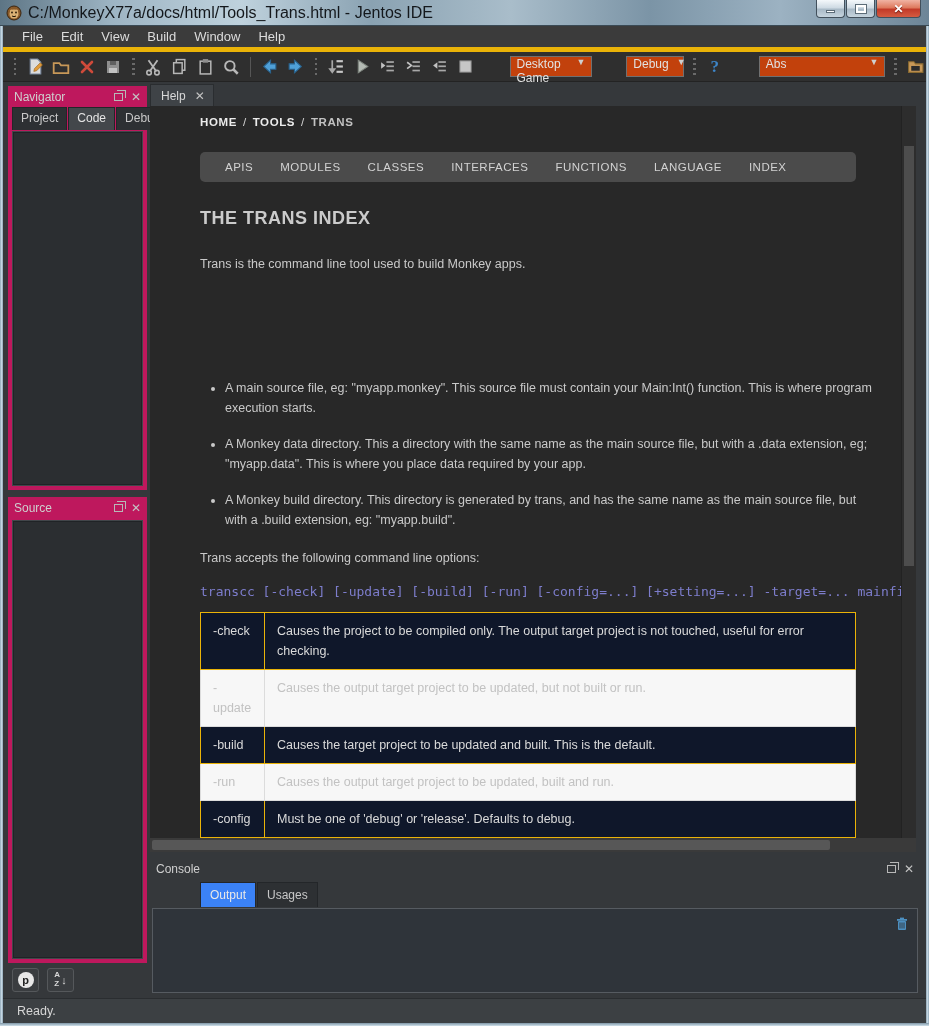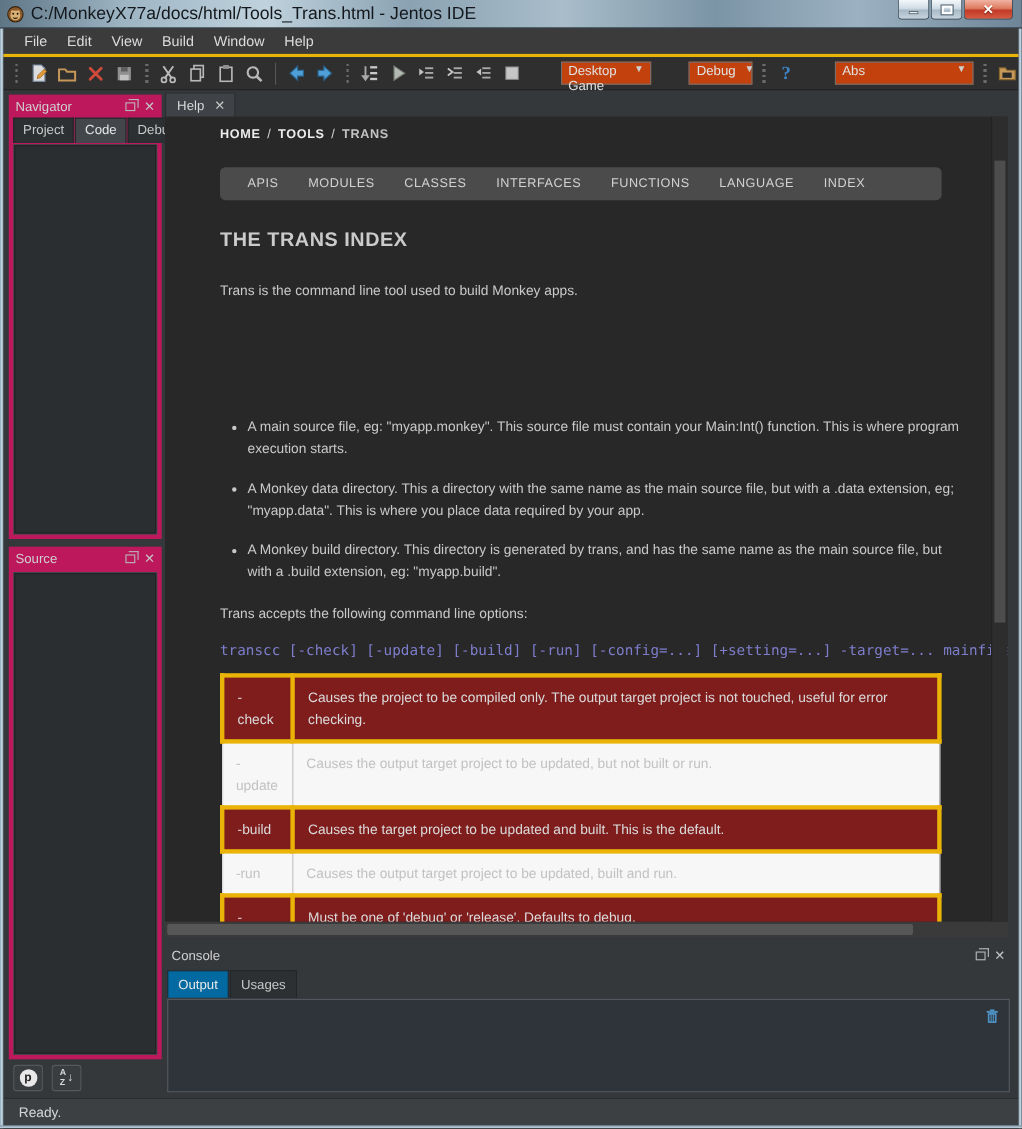--- a/index.html
+++ b/index.html
@@ -24,21 +24,21 @@
     display:flex; align-items:center; justify-content:center; margin-left:1px;
     background:linear-gradient(180deg,#f4f8fb,#cfdbe4 45%,#a9bac7 55%,#c6d4de); }
   .wbtn.min,.wbtn.max { width:29px; }
   .wbtn.close { width:45px; background:linear-gradient(180deg,#f0b3a3,#de7a5e 45%,#c23a28 55%,#d55b41); }
   .glyph-min { width:9px; height:3px; background:#fff; border:1px solid #5c6c78; margin-top:6px; }
   .glyph-max { width:10px; height:8px; border:2px solid #fff; outline:1px solid #5c6c78; background:transparent; }
   .glyph-x { color:#fff; font-size:12px; font-weight:bold; text-shadow:0 1px 1px #6a1408; }
 
   
   .menubar { position:absolute; left:3px; right:3px; top:26px; height:26px; background:#3b3b3b;
-    border-bottom:3px solid #eab308; display:flex; align-items:flex-start; padding-left:10px; }
+    border-bottom:5px solid #eab308; display:flex; align-items:center; padding-left:10px; }
   .menu-item { color:#dcdcdc; font-size:13px; padding:4px 9px; }
 
   
   .toolbar { position:absolute; left:3px; right:3px; top:52px; height:30px; background:#2f2f2f;
     border-bottom:1px solid #232323; display:flex; align-items:center; padding-left:8px; gap:6px; }
   .tbtn { width:24px; height:24px; display:flex; align-items:center; justify-content:center; }
   .grip { width:3px; height:18px; background-image:repeating-linear-gradient(#6a6a6a 0 2px, transparent 2px 5px); margin:0 3px; }
   .vsep { width:1px; height:20px; background:#565656; margin:0 3px; }
   .dd { height:21px; background:#c2410c; border:1px solid #707070; color:#e2e2e2; font-size:12px;
     display:flex; align-items:flex-start; padding:0 6px; gap:8px; justify-content:space-between;margin-left:28px; }
@@ -70,33 +70,33 @@
   .h1 { position:absolute; left:50px; top:102px; font-size:18px; font-weight:bold; letter-spacing:.5px; color:#cbcbcb; }
   .para { position:absolute; left:50px; width:700px; font-size:12.5px; color:#c9c9c9; line-height:20px; }
   .lnk { color:#e08a2a; }
   .bullets { position:absolute; left:75px; top:272px; width:652px; }
   .bullets li { font-size:12.5px; color:#c9c9c9; line-height:20px; margin-bottom:16px; }
   .codeline { position:absolute; left:50px; top:478px; font-family:"DejaVu Sans Mono","Liberation Mono",monospace;
     font-size:13px; color:#7d7dcc; white-space:nowrap; }
   .opt-table { position:absolute; left:50px; top:506px; width:656px; border-collapse:collapse; font-size:12.5px; }
   .opt-table td { padding:8px 12px; line-height:20px; vertical-align:top; }
   .opt-table td:first-child { width:64px; }
-  .row-dark td { background:#7f1d1d; color:#dadada; border:4px solid #eab308; }
+  .row-dark td { background:#0f172a; color:#dadada; border:1px solid #eab308; }
   .row-light td { background:#f7f7f7; color:#c2c2c2; border:1px solid #dcdcdc; }
   .vscroll { position:absolute; right:0; top:0; width:15px; height:732px; background:#2d2d2d; border-left:1px solid #222; }
   .vthumb { position:absolute; left:2px; right:2px; top:40px; height:420px; background:#4d4d4d; }
   .hscroll { position:absolute; left:150px; top:838px; width:766px; height:14px; background:#3a3a3a; }
   .hthumb { position:absolute; left:2px; top:2px; width:678px; height:10px; background:#575757; border-radius:2px; }
 
   
   .console { position:absolute; left:150px; top:858px; width:770px; height:137px; }
   .console .cwell { position:absolute; left:2px; right:2px; top:50px; bottom:2px; background:#2f343a; border:1px solid #565b61; }
   .ctabs { position:absolute; left:2px; top:24px; display:flex; }
   .ctab { font-size:12px; color:#c8c8c8; padding:5px 9px; background:#2d3033; border:1px solid #232629; border-bottom:none; margin-right:1px; }
-  .ctab.active { background:#0369a1; color:#e8e8e8; }
+  .ctab.active { background:#3b82f6; color:#e8e8e8;margin-left:48px; }
   .trash-btn { position:absolute; right:5px; top:5px; width:20px; height:20px; display:flex; align-items:center; justify-content:center; }
 
   
   .blbtns { position:absolute; left:12px; top:968px; display:flex; gap:8px; }
   .sqbtn { width:27px; height:24px; background:#3a3d40; border:1px solid #55585b; border-radius:3px;
     display:flex; align-items:center; justify-content:center; }
   .pcirc { width:16px; height:16px; border-radius:50%; background:#e8e8e8; color:#222; font-size:11px; font-weight:bold;
     display:flex; align-items:center; justify-content:center; }
   .azsort { color:#d8d8d8; font-size:8px; font-weight:bold; line-height:1.1; display:flex; align-items:center; gap:1px; }
   .azsort .dn { font-size:11px; }

